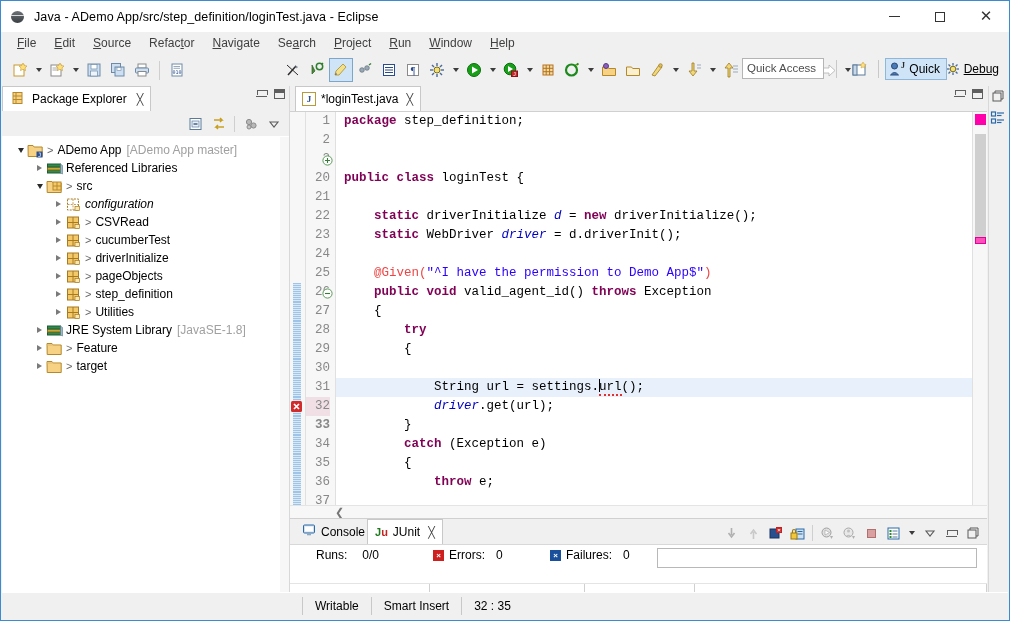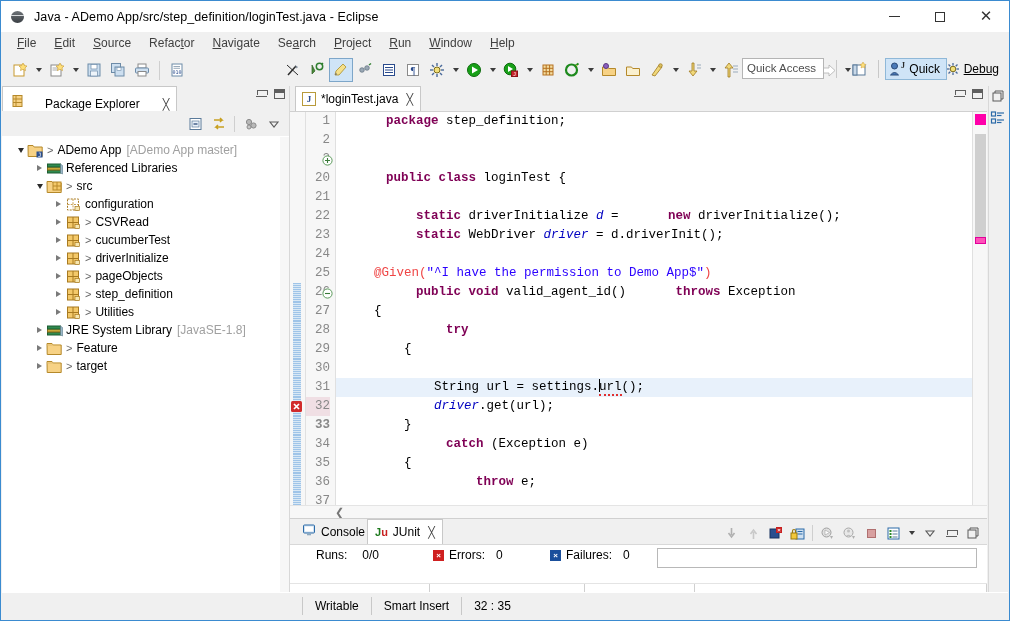--- a/index.html
+++ b/index.html
@@ -66,21 +66,21 @@
   .main { position:absolute; left:1px; right:1px; top:85px; bottom:28px; display:flex; }
   .leftpane { width:287px; background:#f0f0f0; display:flex; flex-direction:column;
               position:relative; }
   .rightpane { flex:1; display:flex; flex-direction:column; position:relative;
                border-left:1px solid #d8d8d8; }
 
   
   .viewtabrow { height:25px; position:relative; background:#f0f0f0; }
   .viewtab { position:absolute; left:0; top:0; height:25px; background:#fff;
      border-top:1px solid #c8c8c8; border-left:1px solid #c8c8c8; border-right:1px solid #c8c8c8;
-     display:flex; align-items:flex-end; padding:0 7px 0 8px; gap:20px; }
+     display:flex; align-items:center; padding:0 7px 0 8px; gap:7px; }
   .viewtab .lbl { font-size:12px; color:#000; }
   .tabclose { color:#444; font-size:11px; font-family:"DejaVu Sans",sans-serif; margin-left:3px;}
   .view-ctrls { position:absolute; right:4px; top:3px; display:flex; gap:7px; }
   .vc-min { width:11px; height:8px; border:1px solid #5e5e5e; border-top:none;
             border-left:none; border-right:none; position:relative; }
   .vc-min:before{content:"";position:absolute;left:1px;top:1px;width:9px;height:4px;
             border:1px solid #5e5e5e;border-bottom:none;}
   .vc-box { width:11px; height:10px; border:1px solid #5e5e5e; }
   .vc-box:before { content:""; display:block; height:2.5px; background:#5e5e5e; }
 
@@ -117,21 +117,21 @@
   .gutter-mark { width:16px; background:#f7f7f7; border-right:1px solid #e0e0e0;
       position:relative; }
   .gutter-num { width:30px; background:#f7f7f7; text-align:right; padding-right:5px;
       border-right:1px solid #e0e0e0; position:relative; }
   .codearea { flex:1; position:relative; overflow:hidden; }
   .code, .gutter-num, .gutter-mark { font-family:"Liberation Mono", monospace; font-size:12.5px;
       line-height:19px; }
   .ln { color:#888; height:19px; }
   .cline { height:19px; white-space:pre; padding-left:8px; color:#000; }
   .hl { background:#e8f1fb; }
-  .kw { color:#7f0055; font-weight:bold;margin-left:42px; }
+  .kw { color:#7f0055; font-weight:bold; }
   .ann { color:#ef4444; }
   .str { color:#2a00ff; }
   .fld { color:#0000c0; font-style:italic; }
   .sq { border-bottom:2px dotted #e03030; }
   .caret-i { display:inline-block; width:1px; height:13px; background:#000;
      vertical-align:-2px; margin:0 -0.5px; }
   .overview { width:15px; background:#f7f7f7; border-left:1px solid #e0e0e0;
      position:relative; }
   .ov-thumb { position:absolute; left:2px; top:22px; width:11px; height:110px; background:#cfcfcf; }
   .ov-up { position:absolute; left:2px; top:3px; width:0;height:0;
@@ -552,21 +552,21 @@
             </span>
             <span class="ticon"><svg width="17" height="16" viewBox="0 0 17 16">
                 <path d="M1 3.5 h5 l1.2 1.5 h8 v9.5 h-14 z" fill="#f7d285" stroke="#b5892a"></path>
                 <rect x="7" y="4" width="8" height="8" fill="#f4c96a" stroke="#b8892a"></rect>
                 <line x1="11" y1="4" x2="11" y2="12" stroke="#b8892a"></line>
                 <line x1="7" y1="8" x2="15" y2="8" stroke="#b8892a"></line>
               </svg></span>
             <span class="tgt">&gt;</span>
             <span class="tlabel">src</span>
           </div>
-          <div class="trow" style="padding-left: 50px;">
+          <div class="trow" style="padding-left: 50px; font-style: italic;">
             <span class="twist">
               <span class="chev-r"></span>
             </span>
             <span class="ticon"><svg width="17" height="16" viewBox="0 0 17 16">
                 <rect x="2.5" y="3" width="11" height="11" fill="none" stroke="#a87a20" stroke-dasharray="2,1.2"></rect>
                 <line x1="8" y1="3" x2="8" y2="14" stroke="#c8a050" stroke-dasharray="2,1.2"></line>
                 <line x1="2.5" y1="8.5" x2="13.5" y2="8.5" stroke="#c8a050" stroke-dasharray="2,1.2"></line>
                 <rect x="10" y="10.5" width="4.5" height="4" fill="#f7e7b0" stroke="#a87a20" stroke-width="0.7"></rect>
               </svg></span>
             <span class="tlabel">configuration</span>

